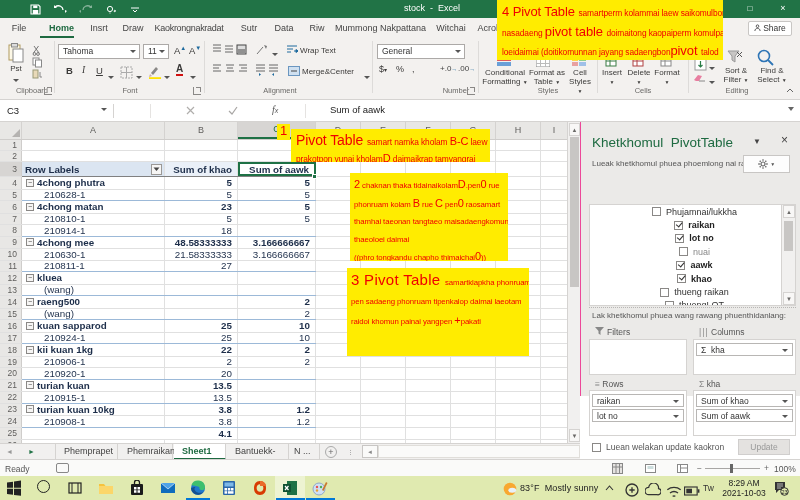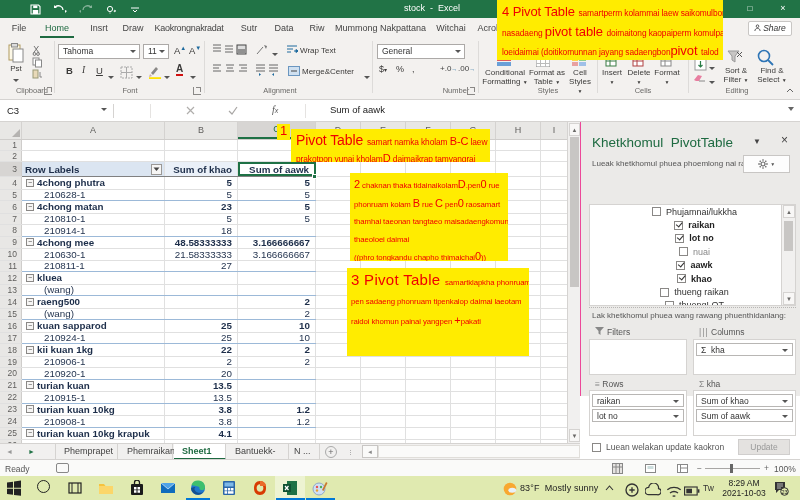--- a/index.html
+++ b/index.html
@@ -5,22 +5,22 @@
 .abs{position:absolute;}
 #page{position:relative;width:800px;height:500px;background:#fff;}
 
 #title{left:0;top:0;width:800px;height:18px;background:#217346;color:#fff;}
 #title .qat{position:absolute;left:30px;top:2px;height:14px;display:flex;gap:12px;align-items:center;}
 #title .t{position:absolute;left:404px;top:3px;font-size:9px;color:#fff;}
 .wbtn{position:absolute;top:0;width:30px;height:18px;color:#fff;font-size:9px;text-align:center;line-height:17px;}
 
 #tabrow{left:0;top:18px;width:800px;height:20px;background:#f3f1ef;font-size:9.5px;color:#444;}
 .rtab{position:absolute;top:3px;height:17px;line-height:15px;text-align:center;font-size:9px;}
-.rtab.sel{color:#1e6a41;font-weight:normal;border-bottom:2.5px solid #1e6a41;}
-#share{position:absolute;right:8px;top:3px;width:44px;height:15px;border:1px solid #c8c6c4;border-radius:2px;background:#fff;font-size:8.5px;text-align:center;line-height:13px;color:#333;font-style:italic;}
+.rtab.sel{color:#1e6a41;font-weight:bold;border-bottom:2.5px solid #1e6a41;text-align:right;}
+#share{position:absolute;right:8px;top:3px;width:44px;height:15px;border:1px solid #c8c6c4;border-radius:2px;background:#fff;font-size:8.5px;text-align:center;line-height:13px;color:#333;}
 
 #ribbon{left:0;top:38px;width:800px;height:62px;background:#f3f1ef;border-bottom:1px solid #d5d3d1;font-size:8.5px;color:#3b3a39;}
 .gsep{position:absolute;top:3px;height:52px;width:1px;background:#dddbd9;}
 .glab{position:absolute;top:48px;height:12px;font-size:7.5px;color:#6a6967;text-align:center;}
 .dlg{position:absolute;top:49px;width:8px;height:8px;border-left:1px solid #8a8886;border-bottom:1px solid #8a8886;}
 .dlg:after{content:"";position:absolute;left:2px;bottom:2px;width:4px;height:4px;border-right:1px solid #8a8886;border-top:1px solid #8a8886;}
 .dd{position:absolute;background:#fff;border:1px solid #aca9a7;font-size:8.5px;color:#333;line-height:13px;padding-left:4px;}
 .dd .ar{position:absolute;right:3px;top:5px;border-left:3px solid transparent;border-right:3px solid transparent;border-top:3.5px solid #555;}
 .bi{position:absolute;font-size:9.5px;color:#3b3a39;}
 .dna{border-left:3px solid transparent;border-right:3px solid transparent;border-top:3.5px solid #555;display:inline-block;}
@@ -712,24 +712,20 @@
         <div class="cc num">1.2</div>
         <div class="gd" style="left:316px"></div>
         <div class="gd" style="left:361px"></div>
         <div class="gd" style="left:406px"></div>
         <div class="gd" style="left:451px"></div>
         <div class="gd" style="left:496px"></div>
         <div class="gd2"></div>
       </div>
 <div class="gr bt" style="height:12.5px">
         <div class="gn">25</div>
-        <div class="ca catx">
-          <span class="exp">−</span>
-          <b>turian kuan 10kg krapuk</b>
-        </div>
         <div class="cb num">
           <b>4.1</b>
         </div>
         <div class="cc num">
           <b></b>
         </div>
         <div class="gd" style="left:316px"></div>
         <div class="gd" style="left:361px"></div>
         <div class="gd" style="left:406px"></div>
         <div class="gd" style="left:451px"></div>

